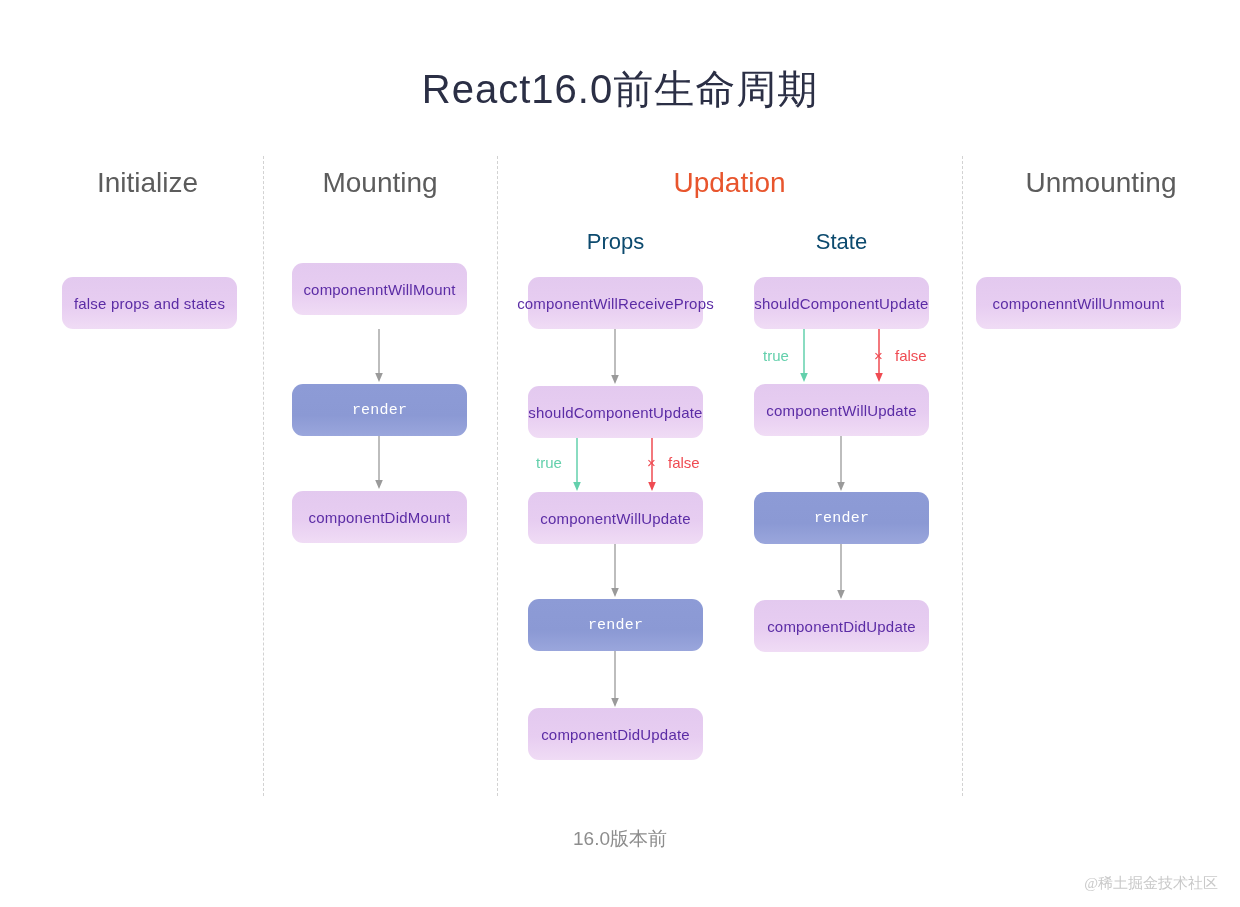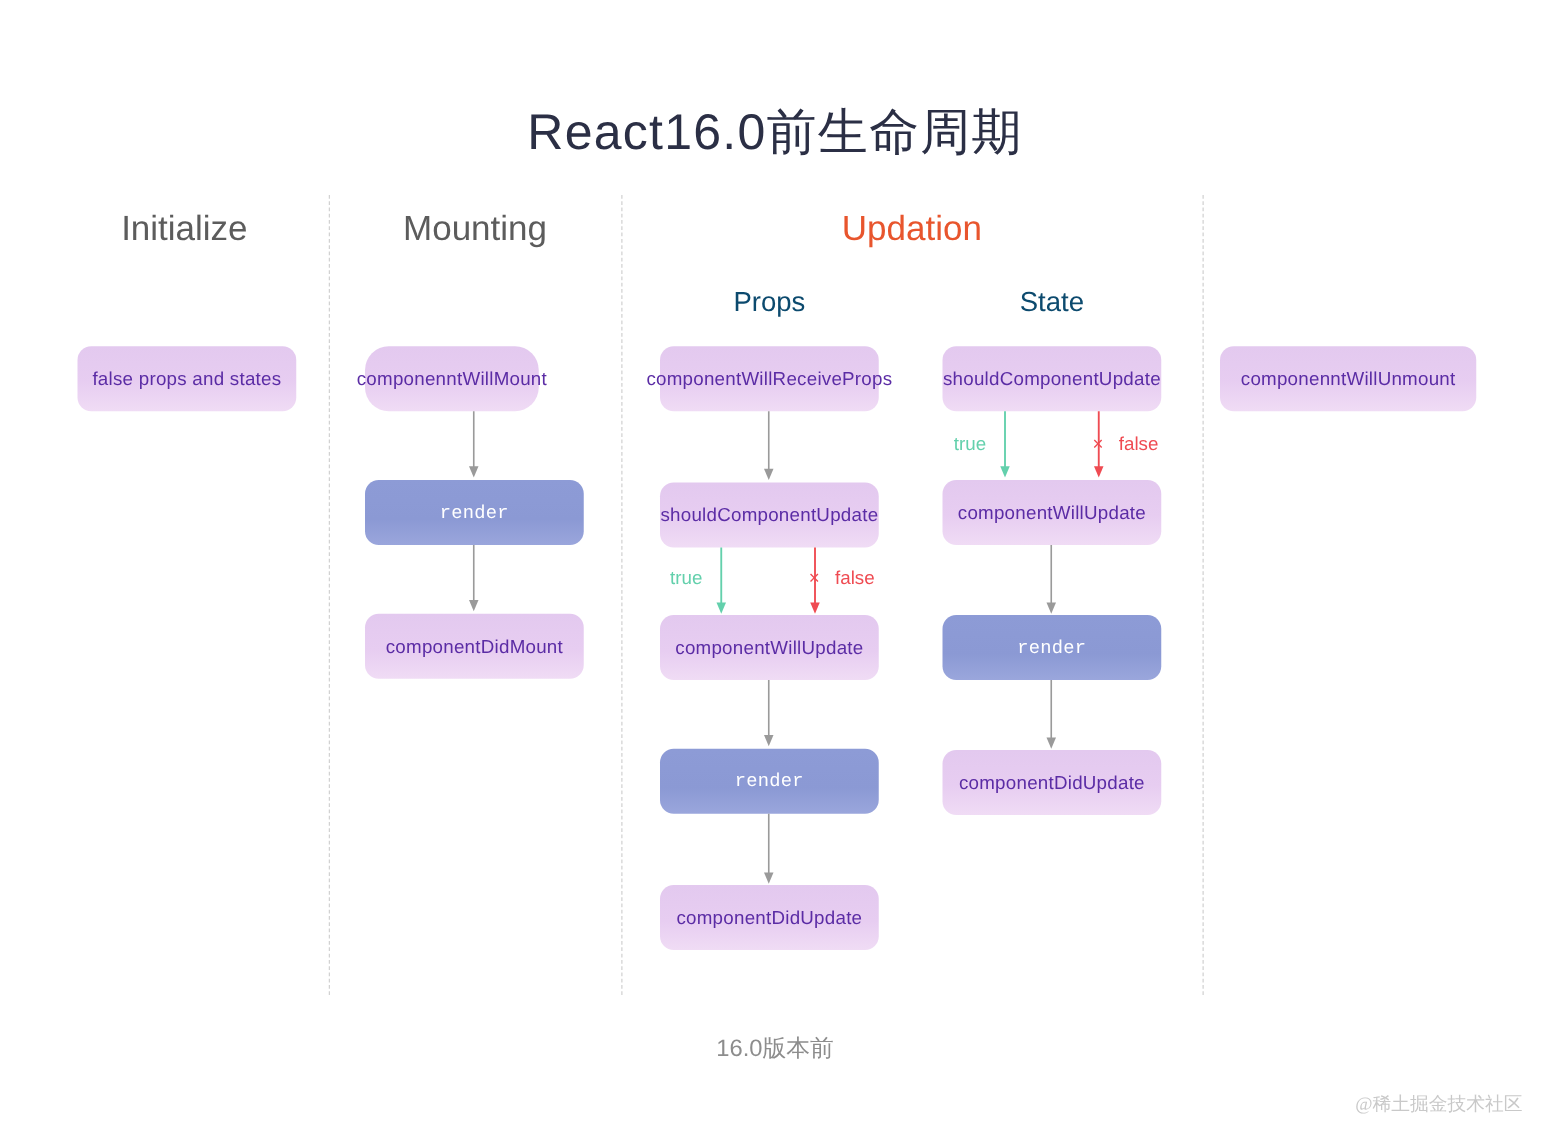--- a/index.html
+++ b/index.html
@@ -11,21 +11,21 @@
     font-family: "Liberation Sans", "DejaVu Sans", sans-serif;
     position: relative;
     overflow: hidden;
   }
 
   #canvas { position: relative; width: 1240px; height: 907px; }
 
   
   .title {
     position: absolute;
-    top: 78px; left: 0; width: 1240px;
+    top: 62px; left: 0; width: 1240px;
     text-align: center;
     font-size: 40px;
     color: #2b2f45;
     letter-spacing: 1px;
     font-weight: 400;
   }
 
   
   .divider {
     position: absolute;
@@ -125,28 +125,29 @@
   <div class="divider" style="left:263px;"></div>
   <div class="divider" style="left:497px;"></div>
   <div class="divider" style="left:962px;"></div>
 
   <div class="col-head" style="left:30px; top:167px; width:235px;">Initialize</div>
 
   <div class="col-head" style="left:263px; top:167px; width:234px;">Mounting</div>
 
   <div class="col-head accent" style="left:497px; top:167px; width:465px;">Updation</div>
 
+  <div class="col-head" style="left:962px; top:167px; width:278px;">Unmounting</div>
 
   <div class="sub-head" style="left:528px; top:229px; width:175px;">Props</div>
 
   <div class="sub-head" style="left:754px; top:229px; width:175px;">State</div>
 
   <div class="node purple" style="left:62px; top:277px; width:175px;">false props and states</div>
 
-  <div class="node purple" style="left:292px; top:277px; width:139px;border-radius:19px;">componenntWillMount</div>
+  <div class="node purple" style="left:292px; top:263px; width:175px;">componenntWillMount</div>
 
   <div class="arrow" style="left:372px; top:329px;">
     <svg width="14" height="54" viewBox="0 0 14 54">
       <line x1="7" y1="0" x2="7" y2="46" stroke="#9a9a9a" stroke-width="1.3"></line>
       <path d="M7 53 L3.2 44 L10.8 44 Z" fill="#9a9a9a"></path>
     </svg>
   </div>
 
   <div class="node blue" style="left:292px; top:384px; width:175px;">render</div>
 

